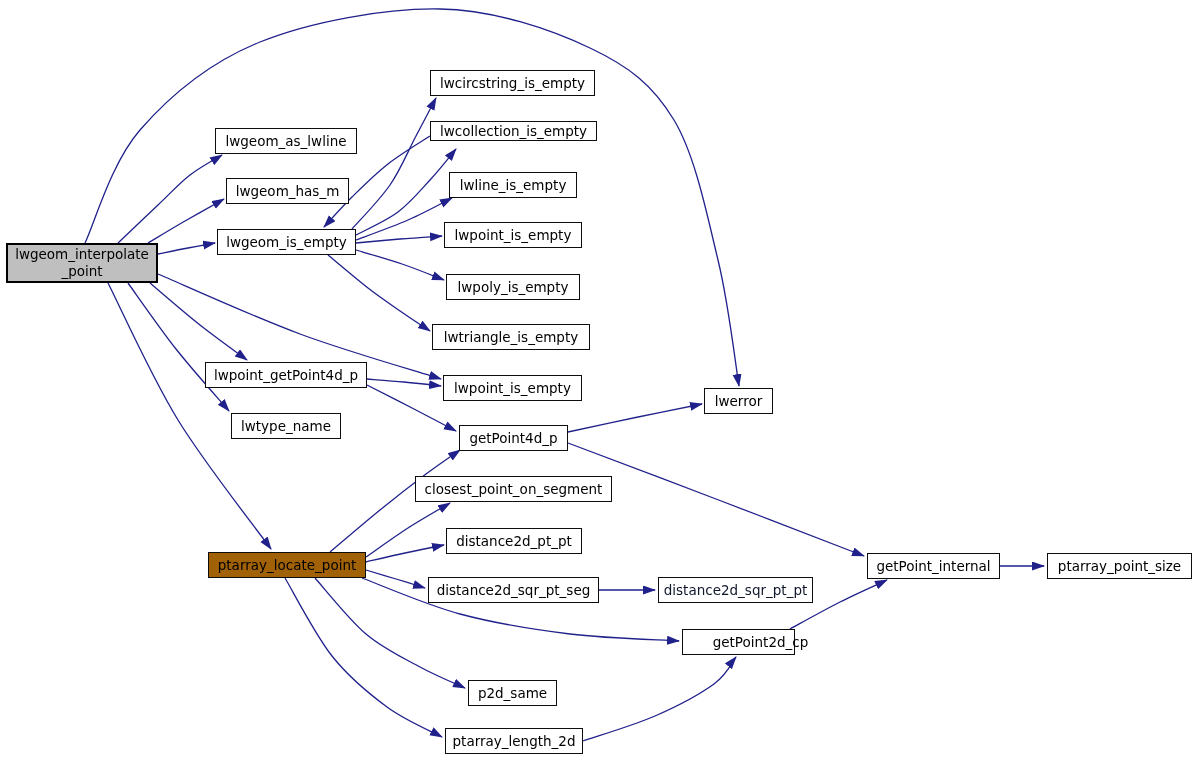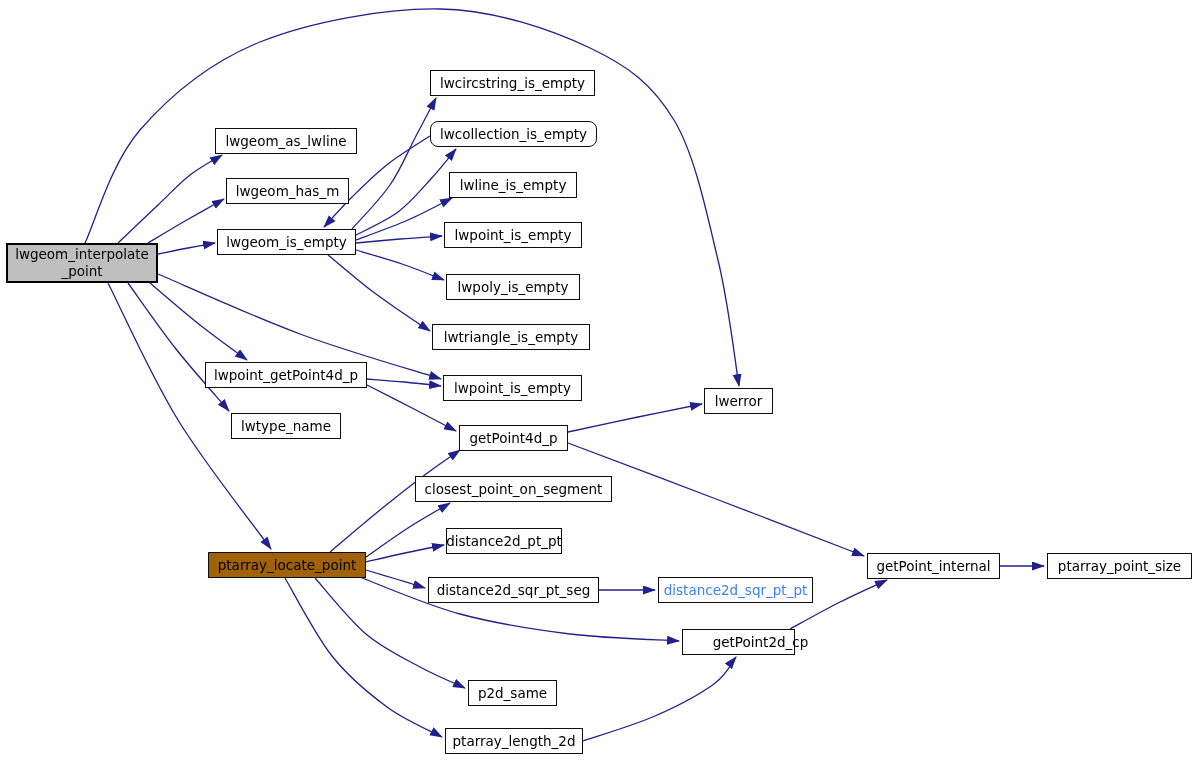--- a/index.html
+++ b/index.html
@@ -54,21 +54,21 @@
       <path d="M1000,566 L1044,566" class="edge" stroke="#21218c" marker-end="url(#arrow)"></path>
       <path d="M583,741 C595.0,736.8 633.2,725.5 655,716 C676.8,706.5 700.5,693.8 714,684 C727.5,674.2 732.3,661.5 736,657" class="edge" stroke="#21218c" marker-end="url(#arrow)"></path>
     </svg>
 <div class="node root" title="lwgeom_interpolate_point" style="left: 6px; top: 243px; width: 152px; height: 40px; background: rgb(191, 191, 191); color: rgb(0, 0, 0);">
       <span>lwgeom_interpolate</span>
       <span>_point</span>
     </div>
     <div class="node" title="lwcircstring_is_empty" style="left: 430px; top: 70px; width: 165px; height: 26px; background: rgb(255, 255, 255); color: rgb(0, 0, 0);">
       <span>lwcircstring_is_empty</span>
     </div>
-    <div class="node" title="lwcollection_is_empty" style="left: 430px; top: 121px; width: 167px; height: 26px; background: rgb(255, 255, 255); color: rgb(0, 0, 0); border-radius: 8px;">
+    <div class="node" title="lwcollection_is_empty" style="left: 430px; top: 121px; width: 167px; height: 20px; background: rgb(255, 255, 255); color: rgb(0, 0, 0);">
       <span>lwcollection_is_empty</span>
     </div>
     <div class="node" title="lwgeom_as_lwline" style="left: 215px; top: 128px; width: 142px; height: 26px; background: rgb(255, 255, 255); color: rgb(0, 0, 0);">
       <span>lwgeom_as_lwline</span>
     </div>
     <div class="node" title="lwline_is_empty" style="left: 449px; top: 172px; width: 128px; height: 26px; background: rgb(255, 255, 255); color: rgb(0, 0, 0);">
       <span>lwline_is_empty</span>
     </div>
     <div class="node" title="lwgeom_has_m" style="left: 226px; top: 178px; width: 123px; height: 26px; background: rgb(255, 255, 255); color: rgb(0, 0, 0);">
       <span>lwgeom_has_m</span>
@@ -96,30 +96,30 @@
     </div>
     <div class="node" title="lwtype_name" style="left: 231px; top: 413px; width: 110px; height: 26px; background: rgb(255, 255, 255); color: rgb(0, 0, 0);">
       <span>lwtype_name</span>
     </div>
     <div class="node" title="getPoint4d_p" style="left: 459px; top: 425px; width: 109px; height: 26px; background: rgb(255, 255, 255); color: rgb(0, 0, 0);">
       <span>getPoint4d_p</span>
     </div>
     <div class="node" title="closest_point_on_segment" style="left: 415px; top: 476px; width: 197px; height: 26px; background: rgb(255, 255, 255); color: rgb(0, 0, 0);">
       <span>closest_point_on_segment</span>
     </div>
-    <div class="node" title="distance2d_pt_pt" style="left: 446px; top: 528px; width: 116px; height: 26px; background: rgb(255, 255, 255); color: rgb(0, 0, 0);">
+    <div class="node" title="distance2d_pt_pt" style="left: 446px; top: 528px; width: 136px; height: 26px; background: rgb(255, 255, 255); color: rgb(0, 0, 0);">
       <span>distance2d_pt_pt</span>
     </div>
     <div class="node" title="ptarray_locate_point" style="left: 208px; top: 552px; width: 158px; height: 26px; background: #a16207; color: rgb(0, 0, 0);">
       <span>ptarray_locate_point</span>
     </div>
     <div class="node" title="distance2d_sqr_pt_seg" style="left: 428px; top: 577px; width: 171px; height: 26px; background: rgb(255, 255, 255); color: rgb(0, 0, 0); text-align: center;">
       <span>distance2d_sqr_pt_seg</span>
     </div>
-    <div class="node" title="distance2d_sqr_pt_pt" style="left: 658px; top: 577px; width: 155px; height: 26px; background: rgb(255, 255, 255); color: #3b82f6;">
+    <div class="node" title="distance2d_sqr_pt_pt" style="left: 658px; top: 577px; width: 155px; height: 26px; background: rgb(255, 255, 255); color: #0f172a;">
       <span>distance2d_sqr_pt_pt</span>
     </div>
     <div class="node" title="getPoint_internal" style="left: 867px; top: 553px; width: 133px; height: 26px; background: rgb(255, 255, 255); color: rgb(0, 0, 0);">
       <span>getPoint_internal</span>
     </div>
     <div class="node" title="ptarray_point_size" style="left: 1047px; top: 553px; width: 145px; height: 26px; background: rgb(255, 255, 255); color: rgb(0, 0, 0);">
       <span>ptarray_point_size</span>
     </div>
     <div class="node" title="getPoint2d_cp" style="left: 682px; top: 629px; width: 113px; height: 26px; background: rgb(255, 255, 255); color: rgb(0, 0, 0); padding-left: 44px;">
       <span>getPoint2d_cp</span>

